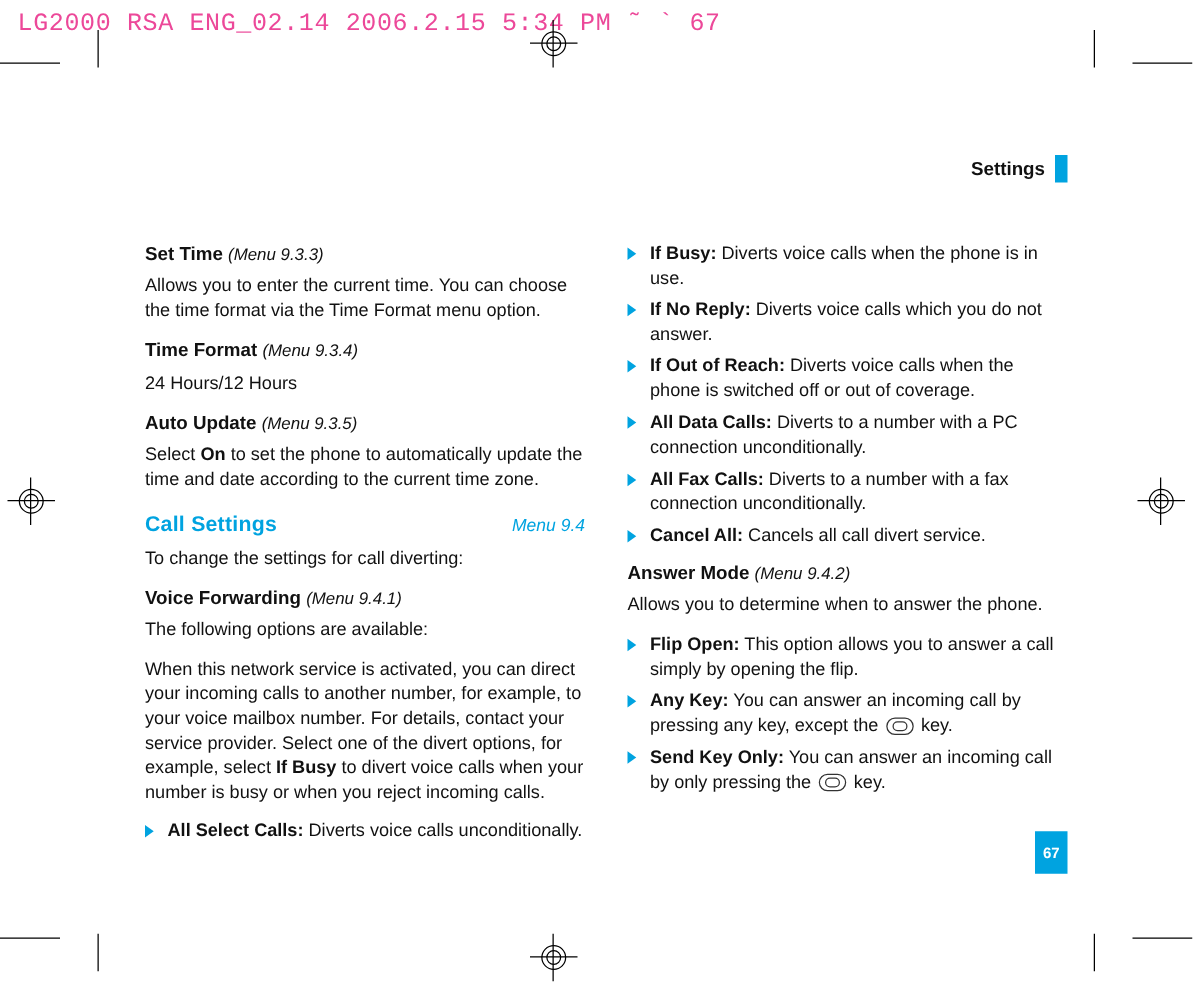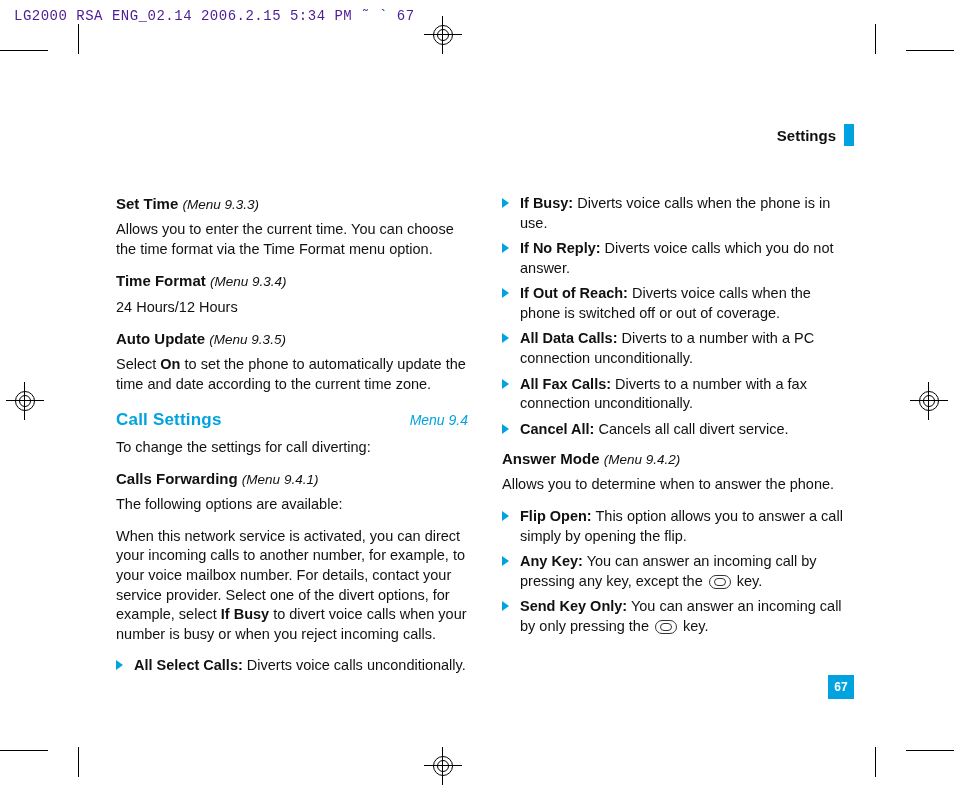--- a/index.html
+++ b/index.html
@@ -9,23 +9,23 @@
     background: #fff;
     font-family: Arial, Helvetica, sans-serif;
     color: #111;
     position: relative;
     overflow: hidden;
   }
   .slug {
     position:absolute;
     top:8px; left:14px;
     font-family: "Courier New", monospace;
-    font-size: 14px;
+    font-size: 20px;
     letter-spacing: 0.5px;
-    color:#4c1d95;
+    color:#ec4899;
   }
   
   .crop { position:absolute; background:#000; }
   .crop.h { height:1px; }
   .crop.v { width:1px; }
   .reg { position:absolute; width:26px; height:26px; }
   .reg .circ { position:absolute; left:3px; top:3px; width:20px; height:20px; border:1px solid #000; border-radius:50%; box-sizing:border-box;}
   .reg .circ2 { position:absolute; left:7px; top:7px; width:12px; height:12px; border:1px solid #000; border-radius:50%; box-sizing:border-box;}
   .reg .hline { position:absolute; top:12px; left:-6px; width:38px; height:1px; background:#000;}
   .reg .vline { position:absolute; left:12px; top:-6px; width:1px; height:38px; background:#000;}
@@ -86,21 +86,21 @@
     left:4px; top:2px;
     width:12px; height:8px;
     border:1px solid #333;
     border-radius:6px;
     box-sizing:border-box;
   }
   .pagenum {
     position:absolute;
     right:100px;
     bottom:102px;
-    width:26px; height:24px;
+    width:26px; height:34px;
     background:#00A3E0;
     color:#fff;
     font-weight:bold;
     font-size:12px;
     display:flex; align-items:center; justify-content:center;
   }
 </style>
 </head>
 <body>
 
@@ -169,21 +169,21 @@
       <span>Select </span><span class="bold">On</span><span> to set the phone to automatically update the time and date according to the current time zone.</span>
     </p>
 
     <div class="section-row">
       <span class="section-title">Call Settings</span>
       <span class="section-ref">Menu 9.4</span>
     </div>
     <p>To change the settings for call diverting:</p>
 
     <div class="h-item">
-      <span>Calls Forwarding</span>
+      <span>Voice Forwarding</span>
       <span class="mref">(Menu 9.4.1)</span>
     </div>
     <p>The following options are available:</p>
     <p>
       <span>When this network service is activated, you can direct your incoming calls to another number, for example, to your voice mailbox number. For details, contact your service provider. Select one of the divert options, for example, select </span><span class="bold">If Busy</span><span> to divert voice calls when your number is busy or when you reject incoming calls.</span>
     </p>
 
     <ul class="bullet-list">
       <li>
         <span class="arrow"></span>

